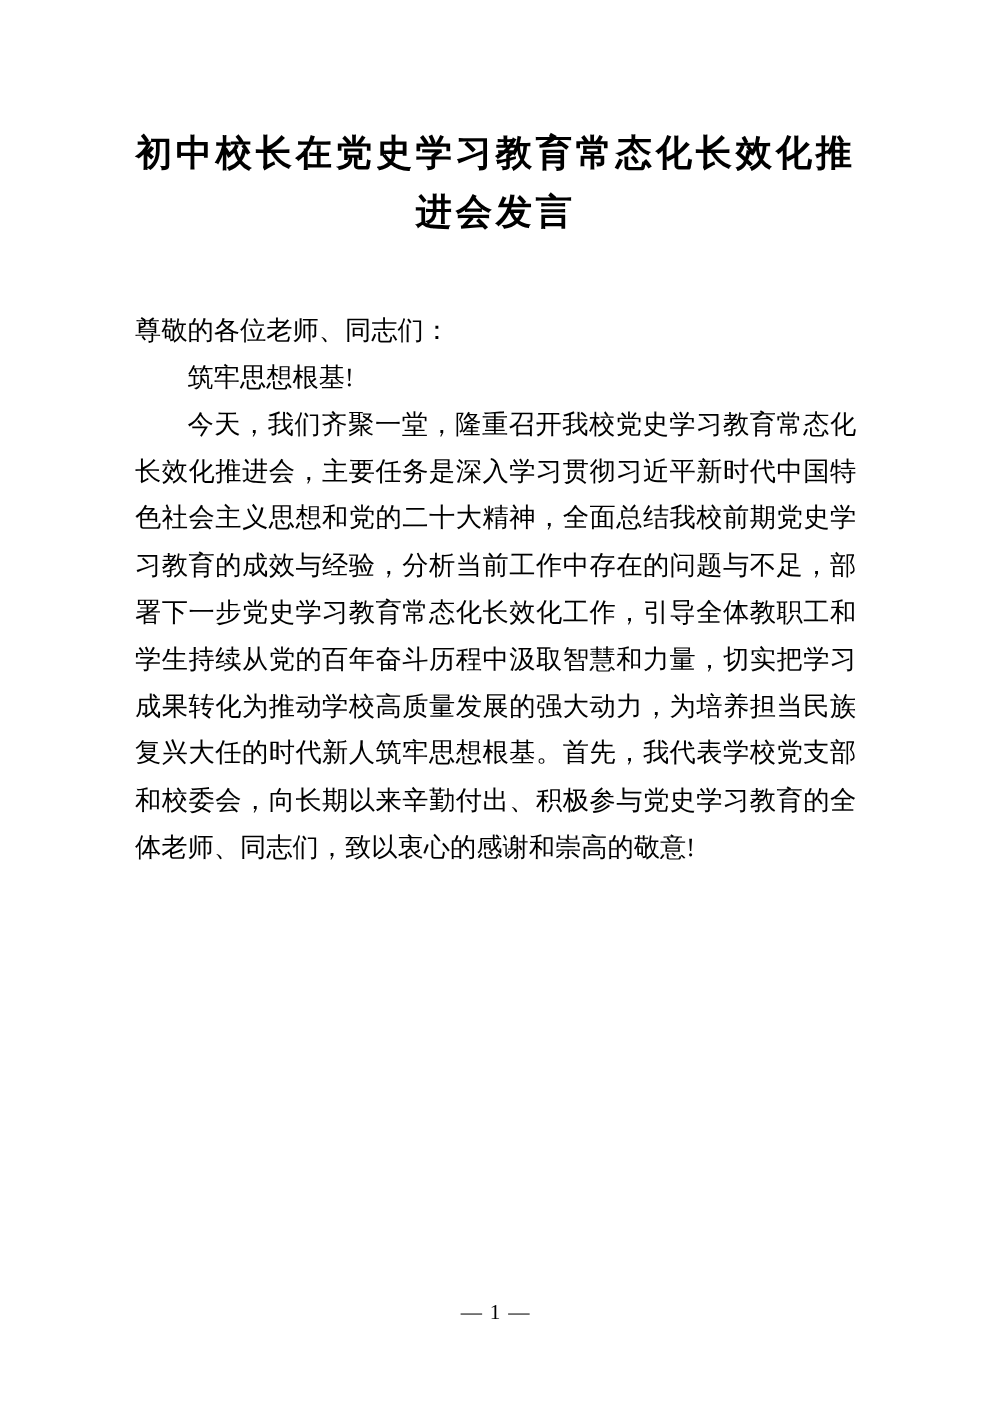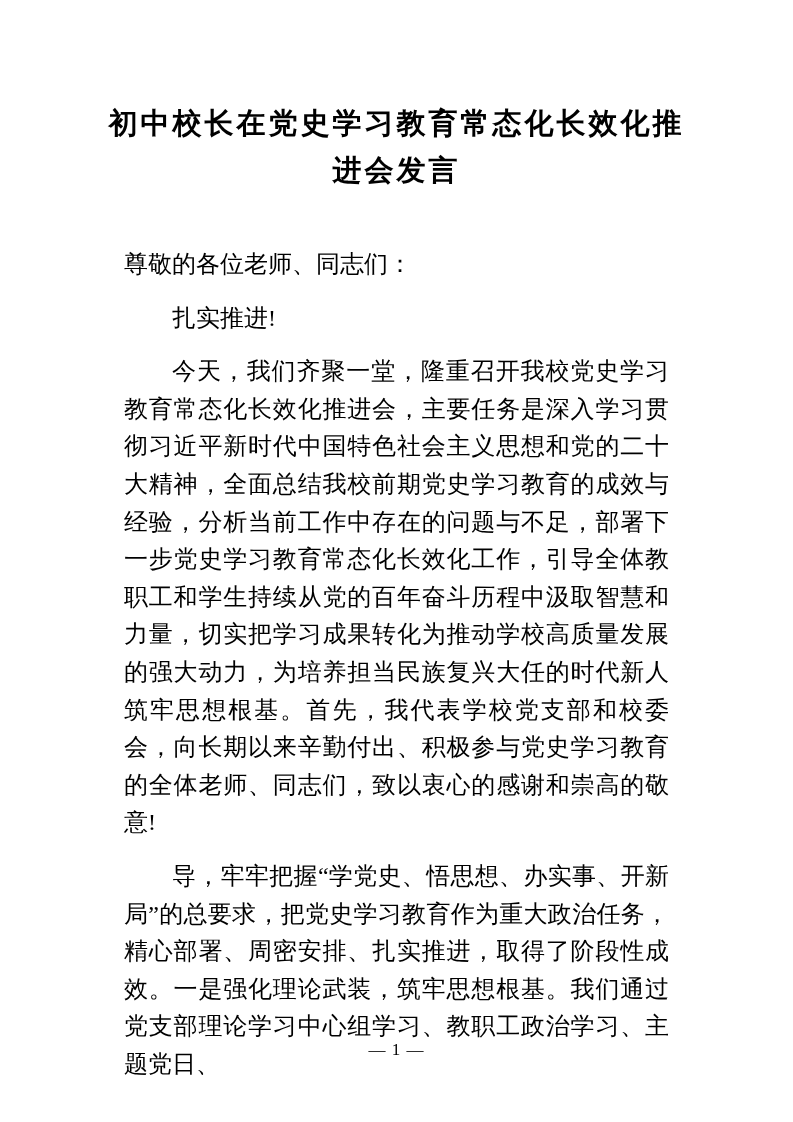--- a/index.html
+++ b/index.html
@@ -29,22 +29,22 @@
     font-size: 29px;
     letter-spacing: 3px;
     line-height: 47px;
     text-align: center;
     color: #000000;
   }
 
   .body-text { }
 
   .para {
-    margin: 16px;
-    font-size: 24px;
+    margin: 0;
+    font-size: 21px;
     line-height: 37.6px;
     letter-spacing: 0;
     text-align: justify;
     text-justify: inter-ideograph;
     color: #000000;
     word-break: break-all;
   }
 
   .para.indent { text-indent: 2em; }
 
@@ -61,20 +61,19 @@
 </style>
 </head>
 <body>
 
 <div class="page">
   <div class="content">
     <h1 class="title">初中校长在党史学习教育常态化长效化推进会发言</h1>
 
     <div class="body-text">
       <p class="para">尊敬的各位老师、同志们：</p>
-      <p class="para indent">扎实推进!</p>
+      <p class="para indent">筑牢思想根基!</p>
       <p class="para indent">今天，我们齐聚一堂，隆重召开我校党史学习教育常态化长效化推进会，主要任务是深入学习贯彻习近平新时代中国特色社会主义思想和党的二十大精神，全面总结我校前期党史学习教育的成效与经验，分析当前工作中存在的问题与不足，部署下一步党史学习教育常态化长效化工作，引导全体教职工和学生持续从党的百年奋斗历程中汲取智慧和力量，切实把学习成果转化为推动学校高质量发展的强大动力，为培养担当民族复兴大任的时代新人筑牢思想根基。首先，我代表学校党支部和校委会，向长期以来辛勤付出、积极参与党史学习教育的全体老师、同志们，致以衷心的感谢和崇高的敬意!</p>
-      <p class="para indent">导，牢牢把握“学党史、悟思想、办实事、开新局”的总要求，把党史学习教育作为重大政治任务，精心部署、周密安排、扎实推进，取得了阶段性成效。一是强化理论武装，筑牢思想根基。我们通过党支部理论学习中心组学习、教职工政治学习、主题党日、</p>
     </div>
   </div>
 
   <div class="footer">— 1 —</div>
 </div>
 
 </body></html>

